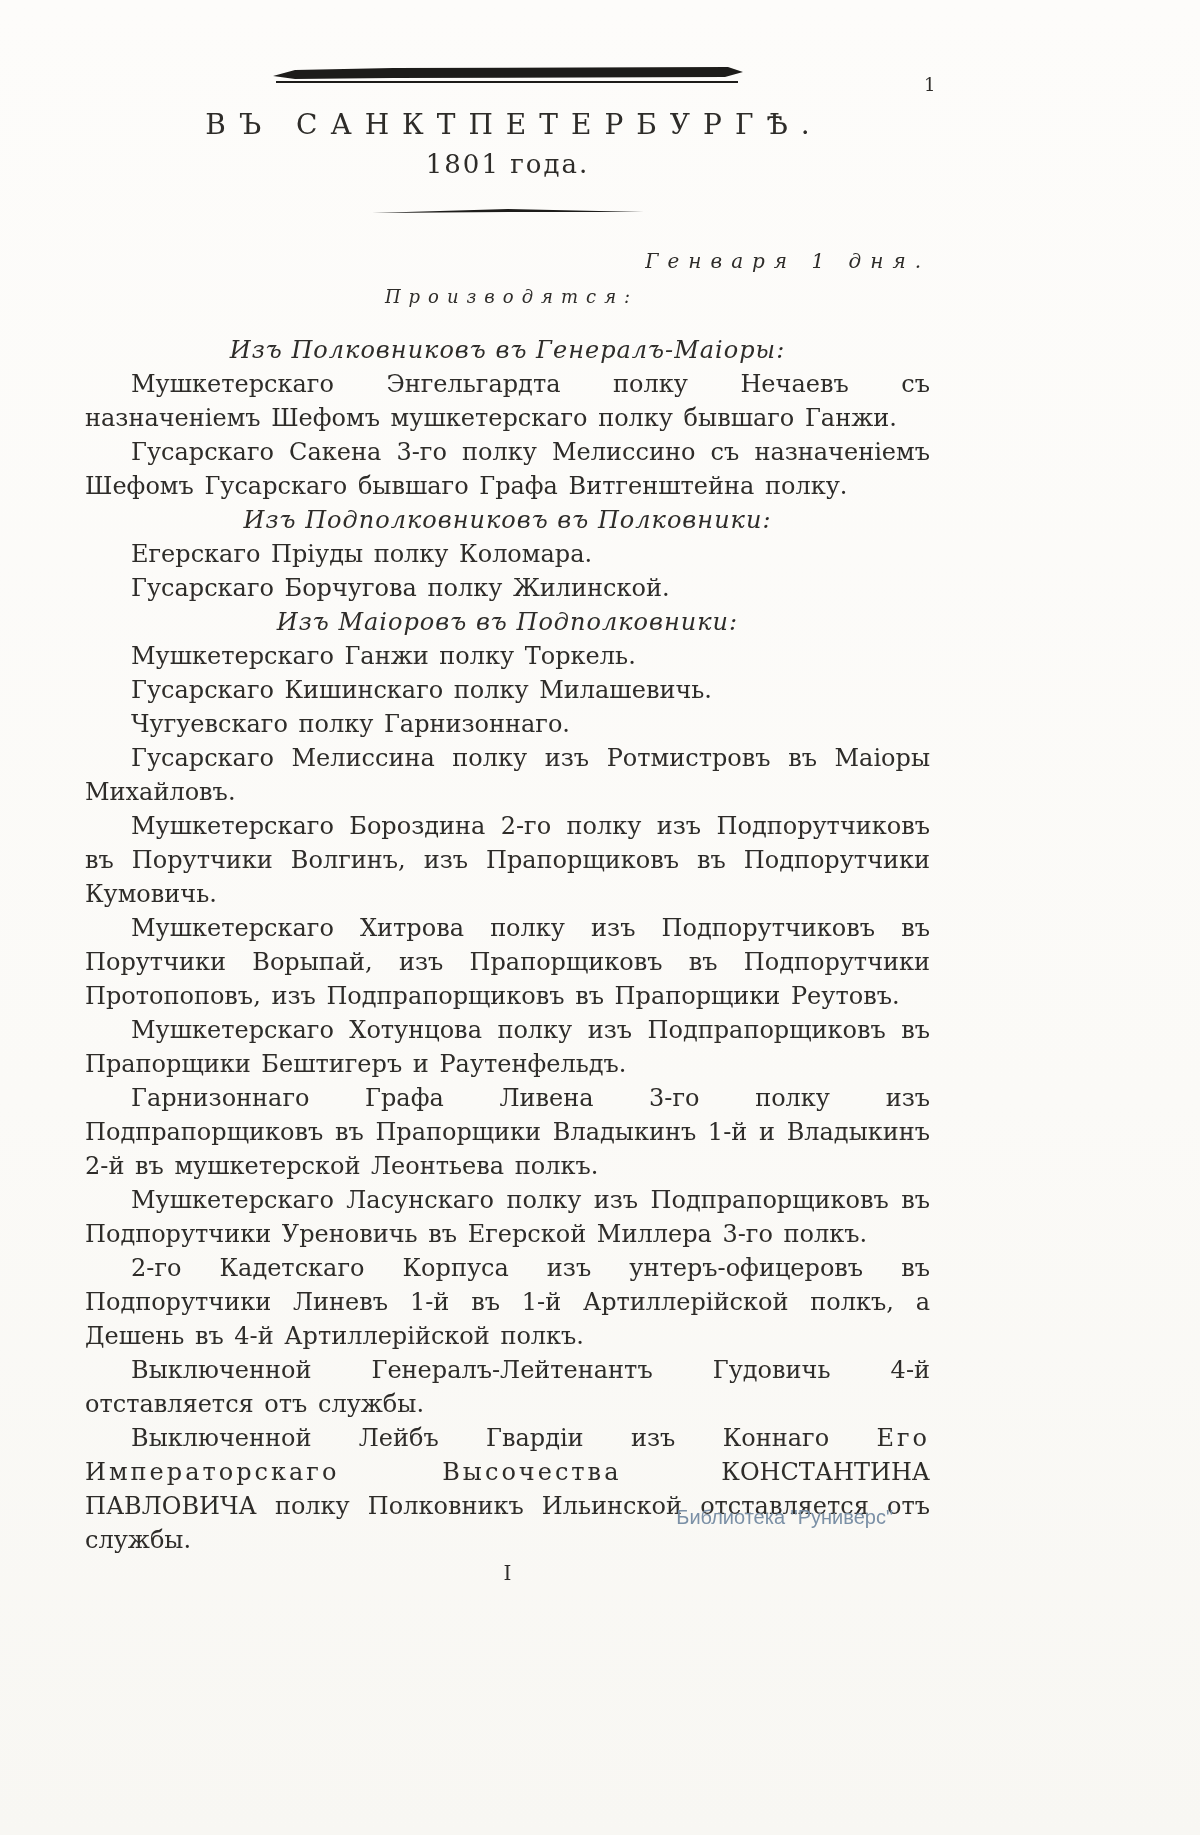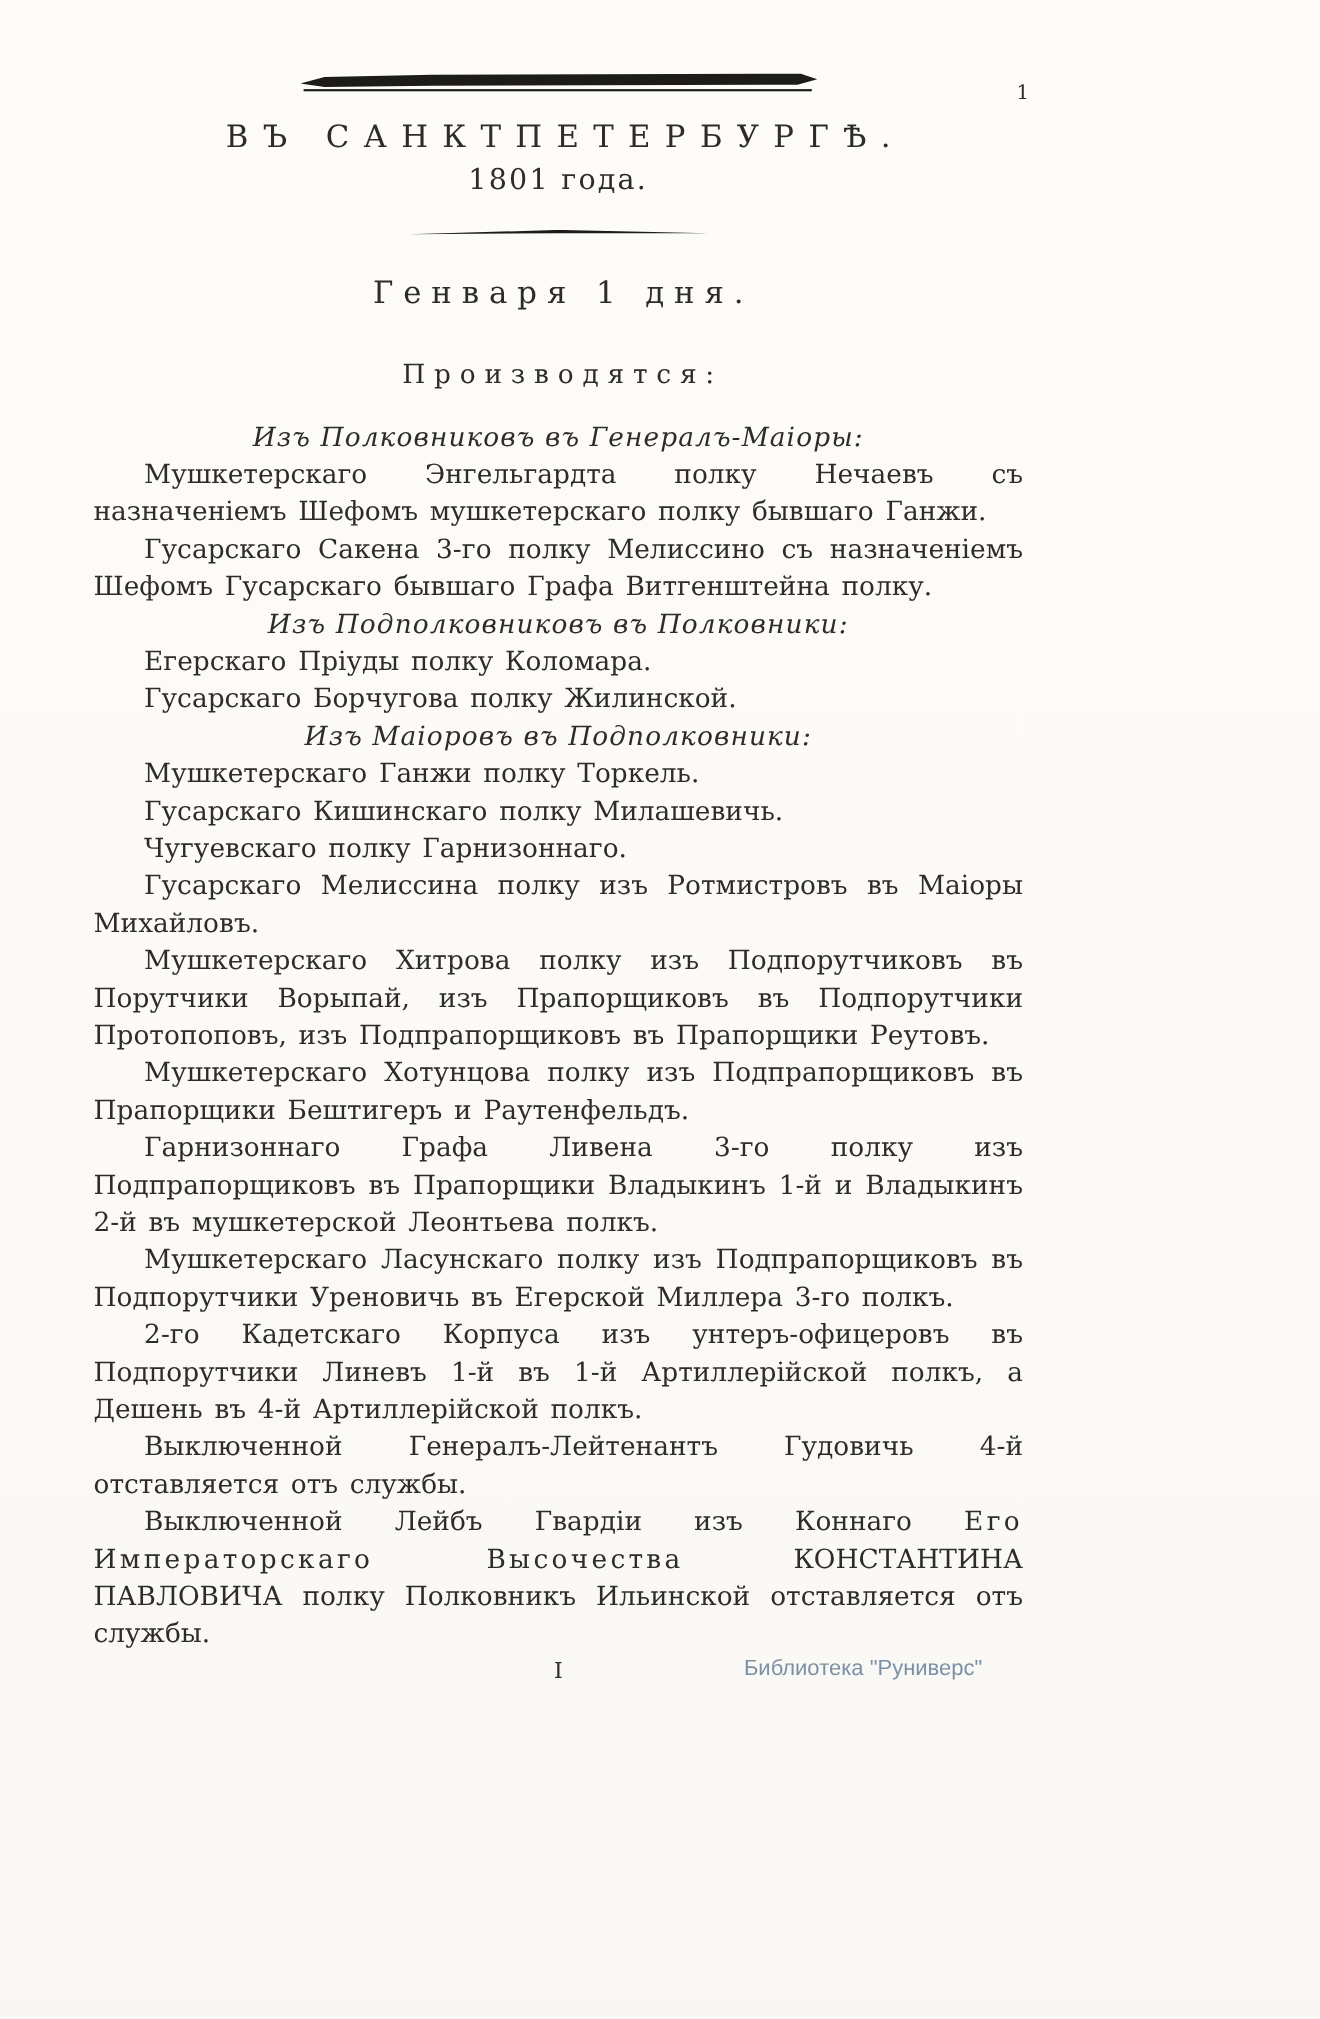--- a/index.html
+++ b/index.html
@@ -29,26 +29,26 @@
     font-size: 28px; letter-spacing: 13px; text-indent: 13px;
     white-space: nowrap;
   }
   .year-line {
     margin-top: 8px; text-align: center;
     font-size: 26px; letter-spacing: 2px;
   }
   .divider-wrap { width: 272px; margin: 30px auto 0; }
   .divider-wrap svg { display: block; }
   .date-line {
-    margin-top: 34px; text-align: center;
-    font-size: 28px; letter-spacing: 9px; text-indent: 9px;
+    margin-top: 34px; text-align: right;
+    font-style: italic; font-size: 20px; letter-spacing: 9px; text-indent: 9px;
   }
   .action-line {
-    margin-top: 44px; text-align: center;
-    font-size: 24px; letter-spacing: 8px; text-indent: 8px;
+    margin-top: 13px; text-align: center;
+    font-style: italic; font-size: 18px; letter-spacing: 8px; text-indent: 8px;
   }
   .blocks {
     margin-top: 26px;
     font-size: 24px; line-height: 34px;
   }
   .blocks p { margin: 0; }
   p.para {
     text-align: justify;
     text-indent: 46px;
     word-spacing: 3px;
@@ -105,20 +105,21 @@
       <p class="para">Мушкетерскаго Энгельгардта полку Нечаевъ съ назначеніемъ Шефомъ мушкетерскаго полку бывшаго Ганжи.</p>
       <p class="para">Гусарскаго Сакена 3-го полку Мелиссино съ назначеніемъ Шефомъ Гусарскаго бывшаго Графа Витгенштейна полку.</p>
       <p class="heading">Изъ Подполковниковъ въ Полковники:</p>
       <p class="para">Егерскаго Пріуды полку Коломара.</p>
       <p class="para">Гусарскаго Борчугова полку Жилинской.</p>
       <p class="heading">Изъ Маіоровъ въ Подполковники:</p>
       <p class="para">Мушкетерскаго Ганжи полку Торкель.</p>
       <p class="para">Гусарскаго Кишинскаго полку Милашевичь.</p>
       <p class="para">Чугуевскаго полку Гарнизоннаго.</p>
       <p class="para">Гусарскаго Мелиссина полку изъ Ротмистровъ въ Маіоры Михайловъ.</p>
+      <p class="para">Мушкетерскаго Бороздина 2-го полку изъ Подпорутчиковъ въ Порутчики Волгинъ, изъ Прапорщиковъ въ Подпорутчики Кумовичь.</p>
       <p class="para">Мушкетерскаго Хитрова полку изъ Подпорутчиковъ въ Порутчики Ворыпай, изъ Прапорщиковъ въ Подпорутчики Протопоповъ, изъ Подпрапорщиковъ въ Прапорщики Реутовъ.</p>
       <p class="para">Мушкетерскаго Хотунцова полку изъ Подпрапорщиковъ въ Прапорщики Бештигеръ и Раутенфельдъ.</p>
       <p class="para">Гарнизоннаго Графа Ливена 3-го полку изъ Подпрапорщиковъ въ Прапорщики Владыкинъ 1-й и Владыкинъ 2-й въ мушкетерской Леонтьева полкъ.</p>
       <p class="para">Мушкетерскаго Ласунскаго полку изъ Подпрапорщиковъ въ Подпорутчики Уреновичь въ Егерской Миллера 3-го полкъ.</p>
       <p class="para">2-го Кадетскаго Корпуса изъ унтеръ-офицеровъ въ Подпорутчики Линевъ 1-й въ 1-й Артиллерійской полкъ, а Дешень въ 4-й Артиллерійской полкъ.</p>
       <p class="para">Выключенной Генералъ-Лейтенантъ Гудовичь 4-й отставляется отъ службы.</p>
       <p class="para">
         <span>Выключенной Лейбъ Гвардіи изъ Коннаго </span><span class="spaced-phrase">Его Императорскаго Высочества</span><span> КОНСТАНТИНА ПАВЛОВИЧА полку Полковникъ Ильинской отставляется отъ службы.</span>
       </p>
     </div>

